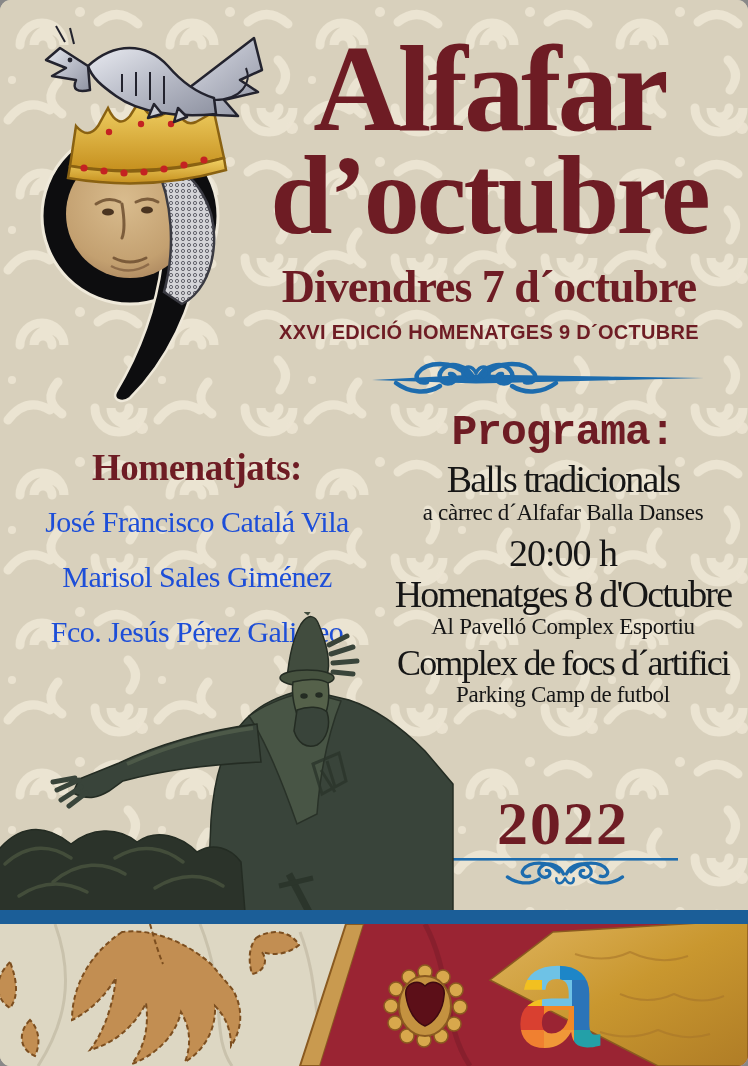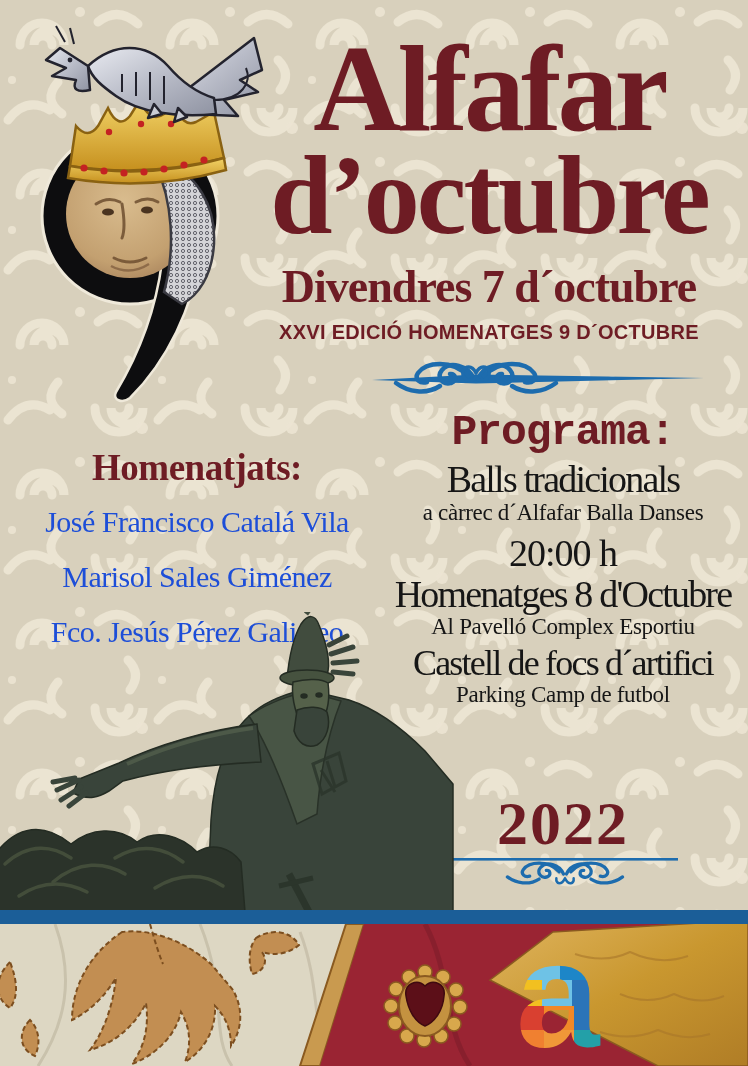--- a/index.html
+++ b/index.html
@@ -1,18 +1,18 @@
 <!DOCTYPE html>
 <html><head>
 <meta charset="utf-8">
 <style>
   html,body{margin:0;padding:0;background:#888;}
   .poster{
     position:relative;width:748px;height:1066px;overflow:hidden;
-    background:#d8d0bc;font-family:"Liberation Serif",serif;
+    background:#d8d0bc;font-family:"Liberation Serif",serif;border-radius:11px;
     -webkit-font-smoothing:antialiased;
   }
   .layer{position:absolute;}
   
   .title-block{left:232px;top:28px;width:514px;text-align:center;color:#6e1c24;}
   .title-l1{font-size:122px;font-weight:bold;line-height:1.0;letter-spacing:-4px;}
   .title-l2{font-size:112px;font-weight:bold;line-height:.95;letter-spacing:-3px;margin-top:-8px;}
   .subtitle{font-size:46px;font-weight:bold;letter-spacing:-1px;margin-top:12px;white-space:nowrap;}
   .edition{font-family:"Liberation Sans",sans-serif;font-size:20px;font-weight:bold;letter-spacing:.3px;margin-top:8px;white-space:nowrap;}
   
@@ -177,21 +177,21 @@
     <div class="hom-name">Fco. Jesús Pérez Galisteo</div>
   </section>
 
   <section class="layer programa">
     <div class="prog-heading">Programa:</div>
     <div class="prog-title">Balls tradicionals</div>
     <div class="prog-detail">a càrrec d´Alfafar Balla Danses</div>
     <div class="prog-time">20:00 h</div>
     <div class="prog-title">Homenatges 8 d'Octubre</div>
     <div class="prog-detail">Al Pavelló Complex Esportiu</div>
-    <div class="prog-title castell">Castell de focs d´artifici</div>
+    <div class="prog-title castell">Complex de focs d´artifici</div>
     <div class="prog-detail">Parking Camp de futbol</div>
   </section>
 
   <div class="layer year">2022</div>
 
   <svg class="layer" style="left:452px;top:854px" width="226" height="42" viewBox="0 0 226 42">
     <rect x="0" y="4" width="226" height="2.6" fill="#1d6cae"></rect>
     <g transform="translate(113,20) scale(0.72)" stroke="#1d6cae" stroke-width="4.5" fill="none" stroke-linecap="round">
       <g>
         <path d="M-2,0 C-8,-14 -26,-18 -34,-9 C-40,-2 -33,7 -25,4 C-19,2 -20,-6 -26,-5"></path>

